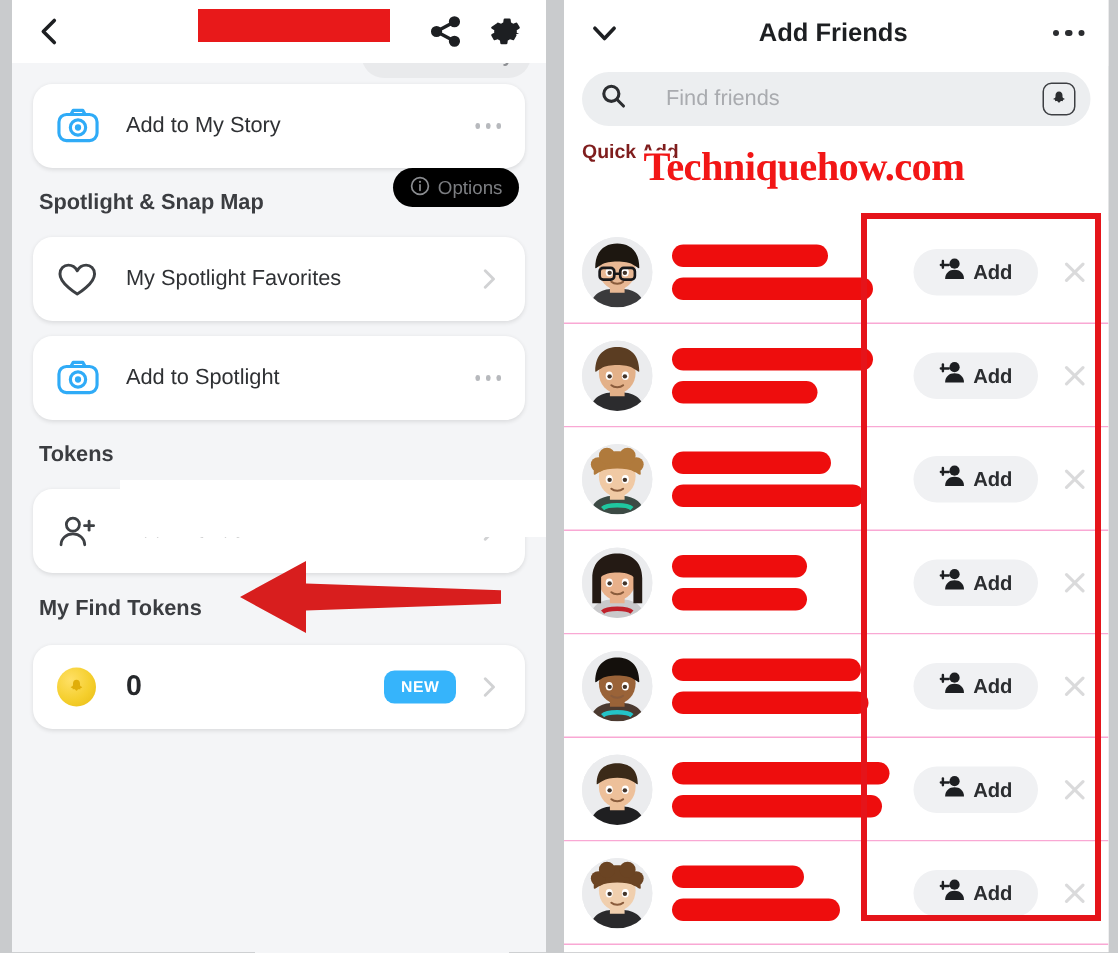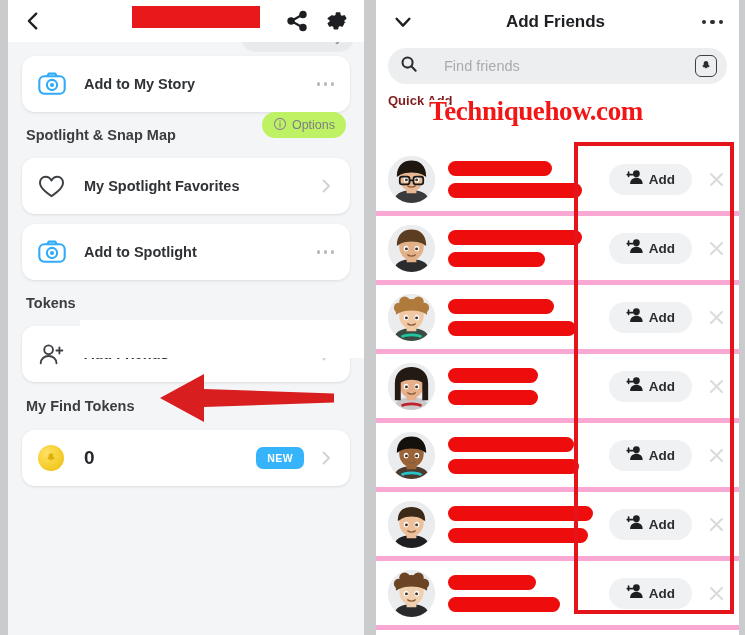--- a/index.html
+++ b/index.html
@@ -63,30 +63,30 @@
     margin: 0 14px;
     border-radius: 13px;
     box-shadow: 0 1px 3px rgba(0,0,0,.10);
     display: flex; align-items: center;
     padding: 0 16px;
     height: 56px;
   }
   .card + .card { margin-top: 10px; }
   .card .ic { width: 30px; flex: 0 0 30px; display: flex; align-items: center; }
   .card .lbl {
-    margin-left: 16px; font-size: 14.5px; color: #2f3134; font-weight: 700;
+    margin-left: 16px; font-size: 14.5px; color: #2f3134; font-weight: 400;
     flex: 1 1 auto;
   }
   .dots3 { display: flex; gap: 3.5px; }
   .dots3 i { width: 3.5px; height: 3.5px; border-radius: 50%; background: #b7b9bd; display: block; }
   .chev-r { width: 16px; height: 16px; opacity: .45; }
 
   .opt-pill {
     margin-left: auto;
-    background: #bef264; border-radius: 14px;
+    background: #000000; border-radius: 14px;
     height: 26px; padding: 0 11px;
     display: flex; align-items: center; gap: 5px;
     font-size: 12.5px; color: #7c7e82; font-weight: 500;
   }
   .sec-row { display: flex; padding: 0 18px; }
   .sec-row .section-head { padding: 0; flex: 0 0 auto; }
 
   
   .redact-white {
     position: absolute; left: 72px; top: 320px;
@@ -159,21 +159,21 @@
     letter-spacing: -.4px;
     text-shadow: 1.5px 1.5px 0 #fff, -1.5px 1.5px 0 #fff, 1.5px -1.5px 0 #fff, -1.5px -1.5px 0 #fff,
                  0 2px 0 #fff, 0 -2px 0 #fff, 2px 0 0 #fff, -2px 0 0 #fff;
     z-index: 12; white-space: nowrap;
   }
 
   .friend-list { position: absolute; top: 147px; left: 0; right: 0; bottom: 0; background: #fff; }
   .friend-row {
     height: 69px; display: flex; align-items: center;
     padding: 0 14px 0 12px;
-    border-bottom: 5px solid #f9a8d4;
+    border-bottom: 1px solid #f9a8d4;
     background: #fff;
   }
   .avatar {
     width: 47px; height: 47px; border-radius: 50%;
     background: #ebecee; flex: 0 0 47px;
     overflow: hidden; position: relative;
   }
   .names { flex: 1 1 auto; margin-left: 13px; display: flex; flex-direction: column; gap: 7px; }
   .bar { height: 15px; border-radius: 8px; background: #ee0d0d; }
   .add-btn {

